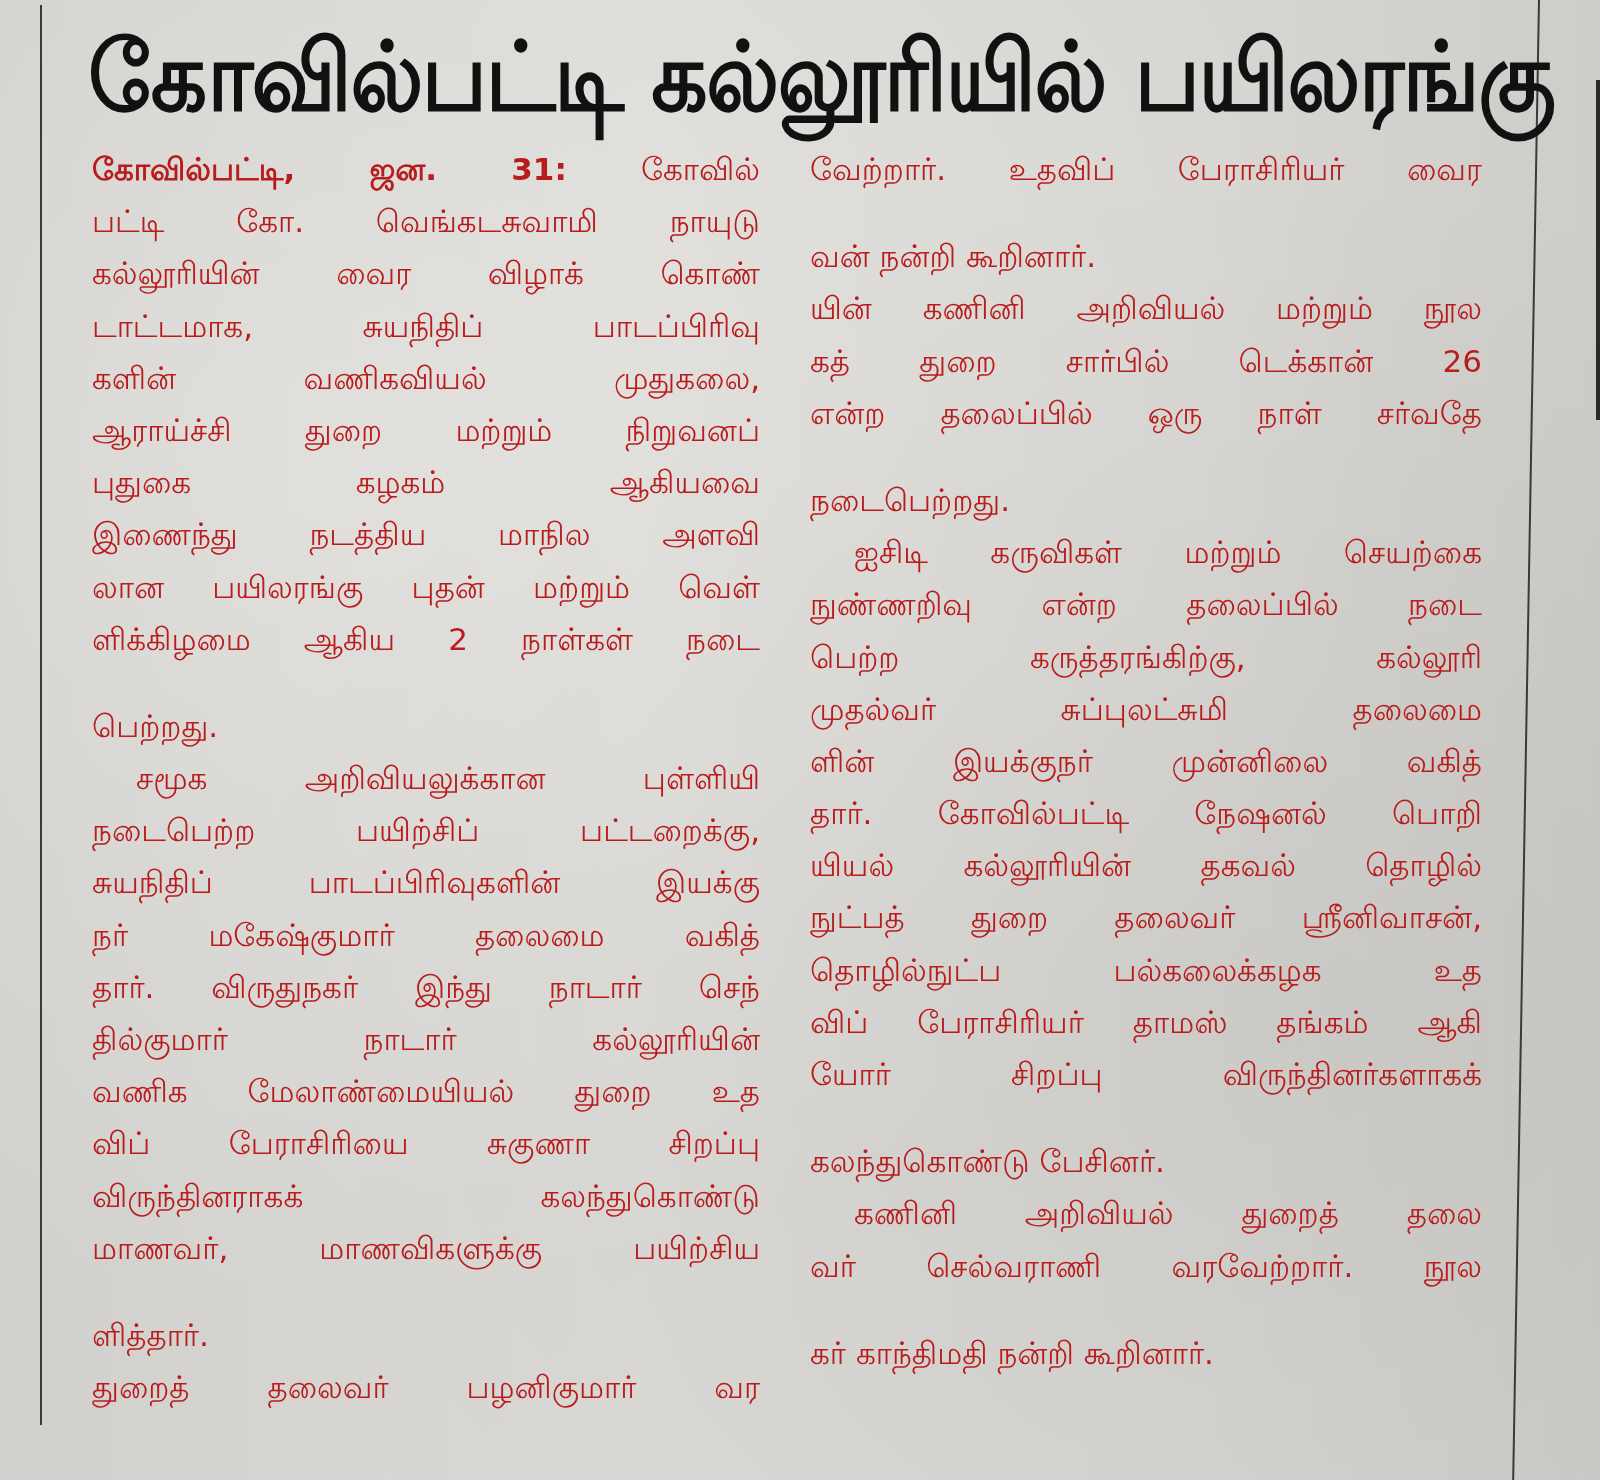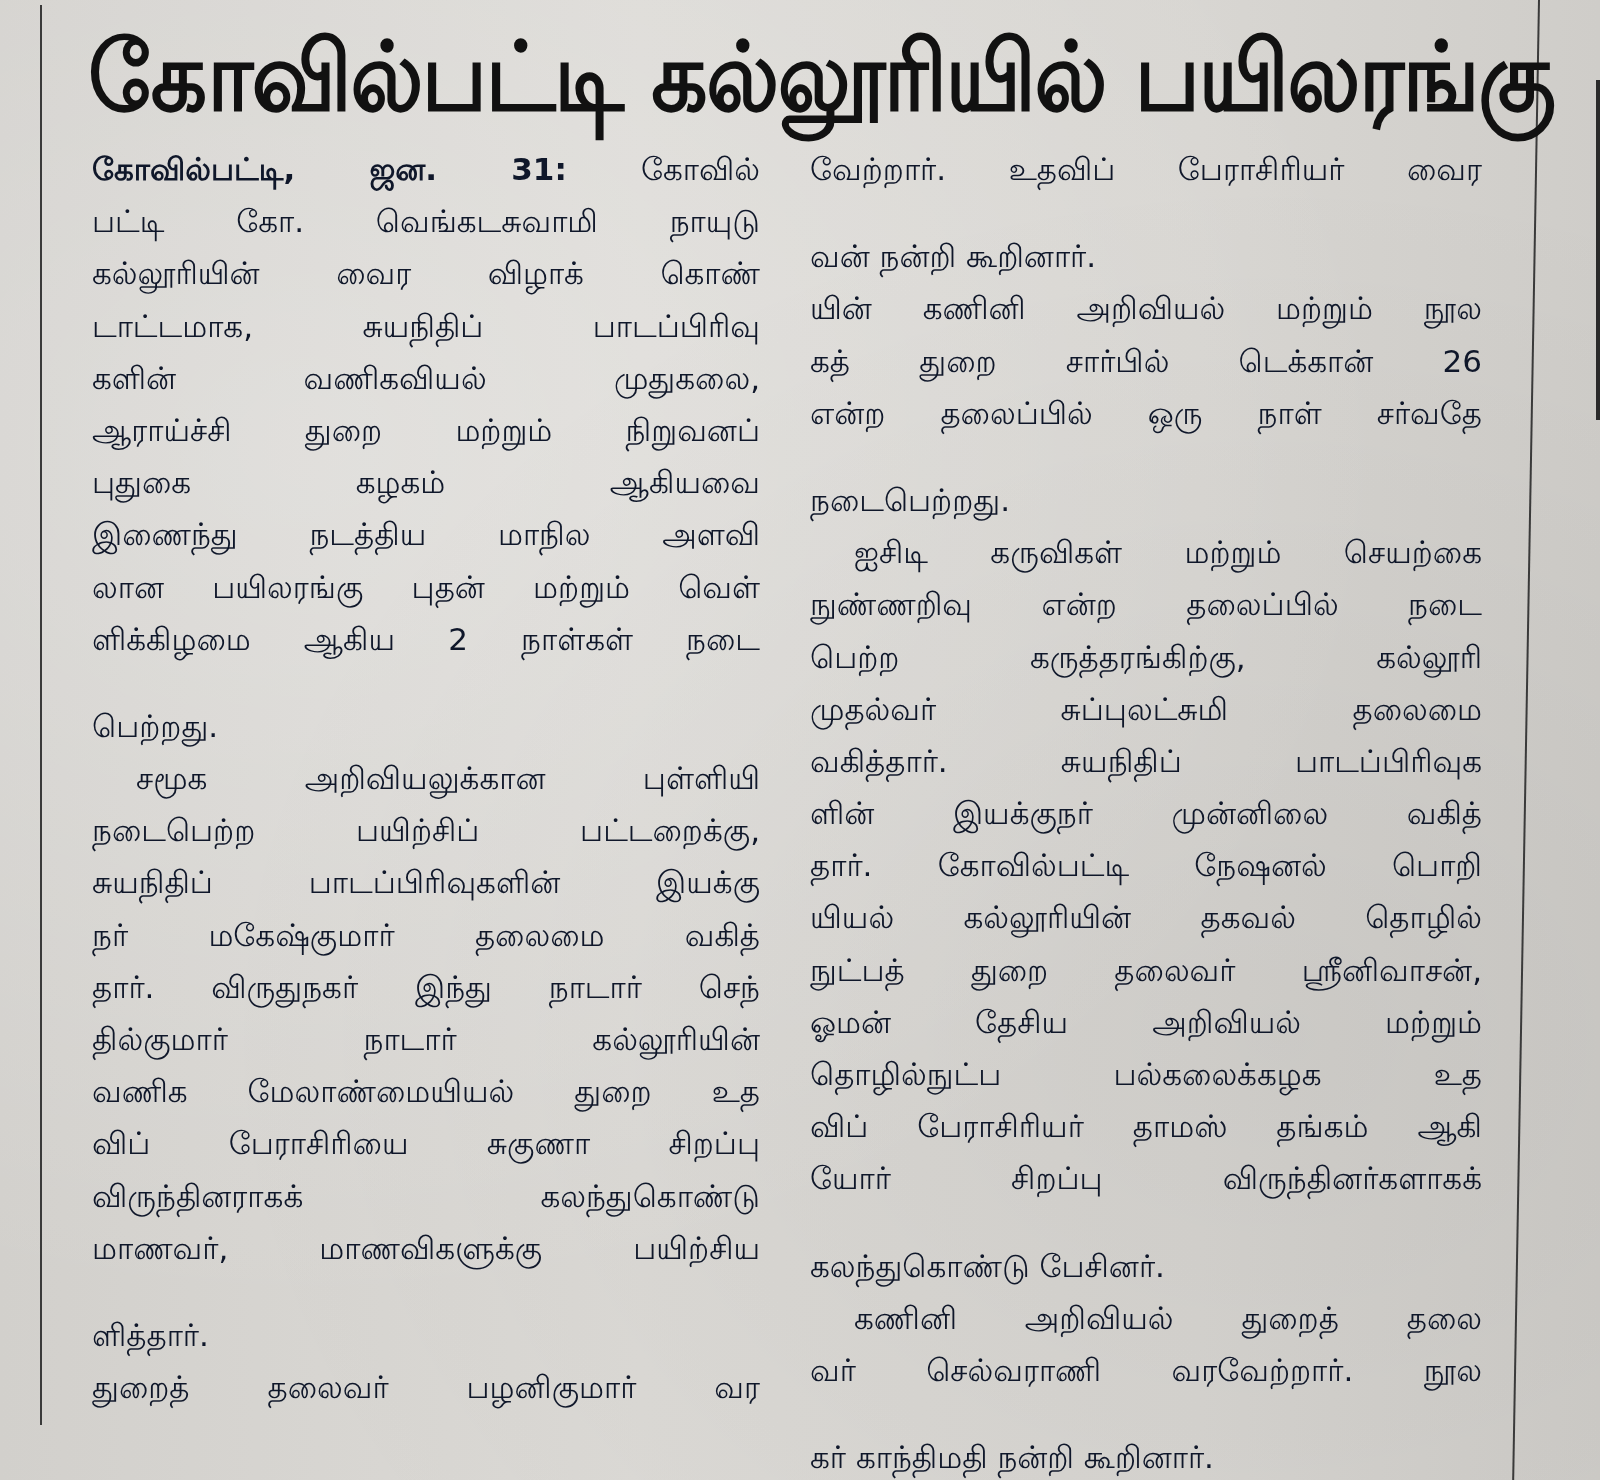--- a/index.html
+++ b/index.html
@@ -24,21 +24,21 @@
     white-space:nowrap; color:#111;
     transform:scaleX(0.92); transform-origin:left center;
   }
   .col { position:absolute; top:143px; }
   .col-left { left:92px; width:668px; }
   .col-right { left:810px; width:672px; }
   .line {
     height:52.2px; line-height:52px;
     font-size:31px; white-space:nowrap;
     text-align:justify; text-align-last:justify;
-    color:#0f172a;
+    color:#b91c1c;
   }
   .line.last { text-align-last:left;margin-top:35px; }
   .line.indent { padding-left:44px; }
   .lead, .subhead { font-weight:bold; }
   .line span.rest { font-weight:normal; }
 </style>
 </head>
 <body>
 
 <div class="rule-left"></div>
@@ -76,26 +76,24 @@
     <div class="line">வேற்றார். உதவிப் பேராசிரியர் வைர</div>
     <div class="line last">வன் நன்றி கூறினார்.</div>
     <div class="line">யின் கணினி அறிவியல் மற்றும் நூல</div>
     <div class="line">கத் துறை சார்பில் டெக்கான் 26</div>
     <div class="line">என்ற தலைப்பில் ஒரு நாள் சர்வதே</div>
     <div class="line last">நடைபெற்றது.</div>
     <div class="line indent">ஐசிடி கருவிகள் மற்றும் செயற்கை</div>
     <div class="line">நுண்ணறிவு என்ற தலைப்பில் நடை</div>
     <div class="line">பெற்ற கருத்தரங்கிற்கு, கல்லூரி</div>
     <div class="line">முதல்வர் சுப்புலட்சுமி தலைமை</div>
-    <div class="line">வகித்தார். சுயநிதிப் பாடப்பிரிவுக</div>
     <div class="line">ளின் இயக்குநர் முன்னிலை வகித்</div>
     <div class="line">தார். கோவில்பட்டி நேஷனல் பொறி</div>
     <div class="line">யியல் கல்லூரியின் தகவல் தொழில்</div>
     <div class="line">நுட்பத் துறை தலைவர் ஸ்ரீனிவாசன்,</div>
-    <div class="line">ஓமன் தேசிய அறிவியல் மற்றும்</div>
     <div class="line">தொழில்நுட்ப பல்கலைக்கழக உத</div>
     <div class="line">விப் பேராசிரியர் தாமஸ் தங்கம் ஆகி</div>
     <div class="line">யோர் சிறப்பு விருந்தினர்களாகக்</div>
     <div class="line last">கலந்துகொண்டு பேசினர்.</div>
     <div class="line indent">கணினி அறிவியல் துறைத் தலை</div>
     <div class="line">வர் செல்வராணி வரவேற்றார். நூல</div>
     <div class="line last">கர் காந்திமதி நன்றி கூறினார்.</div>
   </div>
 
 </body></html>

